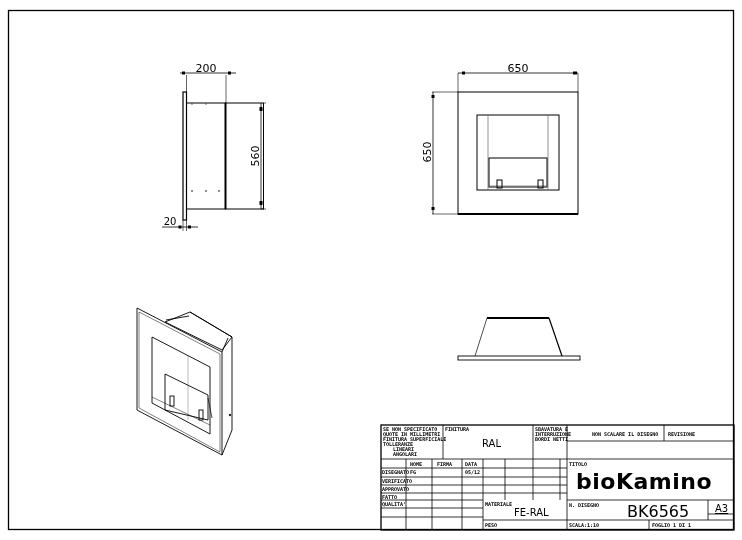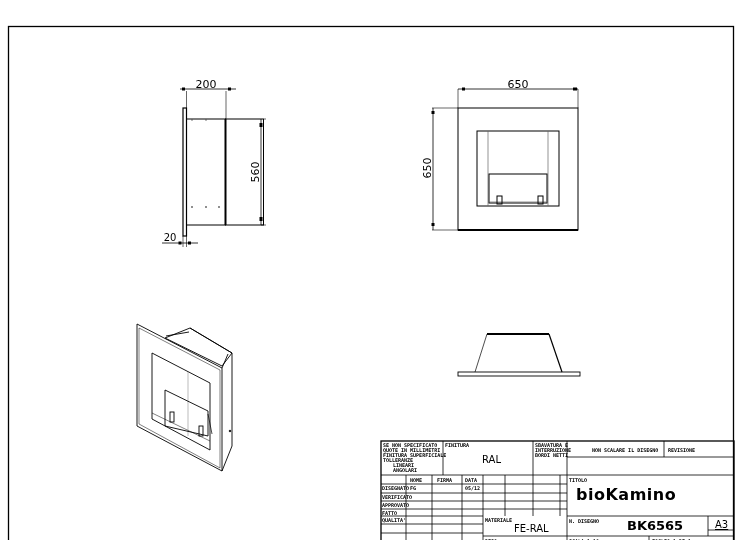--- a/index.html
+++ b/index.html
@@ -1,22 +1,22 @@
 <!DOCTYPE html>
 <html><head>
 <meta charset="utf-8">
 <style>
   html, body { margin:0; padding:0; background:#fff; }
   body { width:742px; height:540px; position:relative; overflow:hidden; font-family:"DejaVu Sans", sans-serif; color:#000; }
-  #sheet { position:absolute; left:0; top:16px; width:742px; height:406px;border-radius:21px; }
+  #sheet { position:absolute; left:0; top:0; width:742px; height:406px;border-radius:21px; }
   svg text { font-family:"DejaVu Sans", sans-serif; }
   .tb { position:absolute; font-family:"DejaVu Sans Mono", monospace; color:#000; white-space:nowrap; }
   .tiny { font-size:5px; font-weight:bold; letter-spacing:0; line-height:5px; }
-  .logo { font-family:"DejaVu Sans", sans-serif; font-weight:bold; font-size:16px; letter-spacing:0.5px; }
-  .big { font-family:"DejaVu Sans", sans-serif; font-size:13px;font-weight:bold; }
+  .logo { font-family:"DejaVu Sans", sans-serif; font-weight:bold; font-size:22px; letter-spacing:0.5px; }
+  .big { font-family:"DejaVu Sans", sans-serif; font-size:16px; }
   .med { font-family:"DejaVu Sans", sans-serif; font-size:10px; }
 </style>
 </head>
 <body>
 
 <div id="sheet">
 <svg width="742" height="540" viewBox="0 0 742 540" xmlns="http://www.w3.org/2000/svg">
 
   <rect x="8.5" y="10.5" width="725" height="519" fill="none" stroke="#000" stroke-width="1.3"></rect>
 

